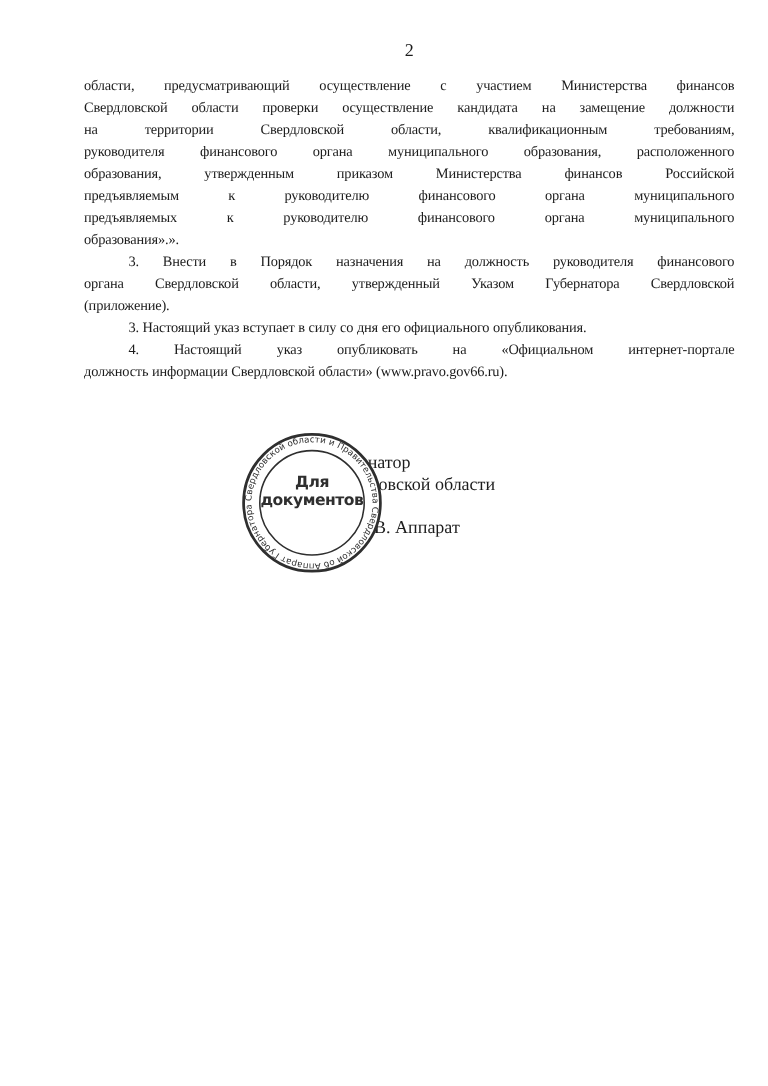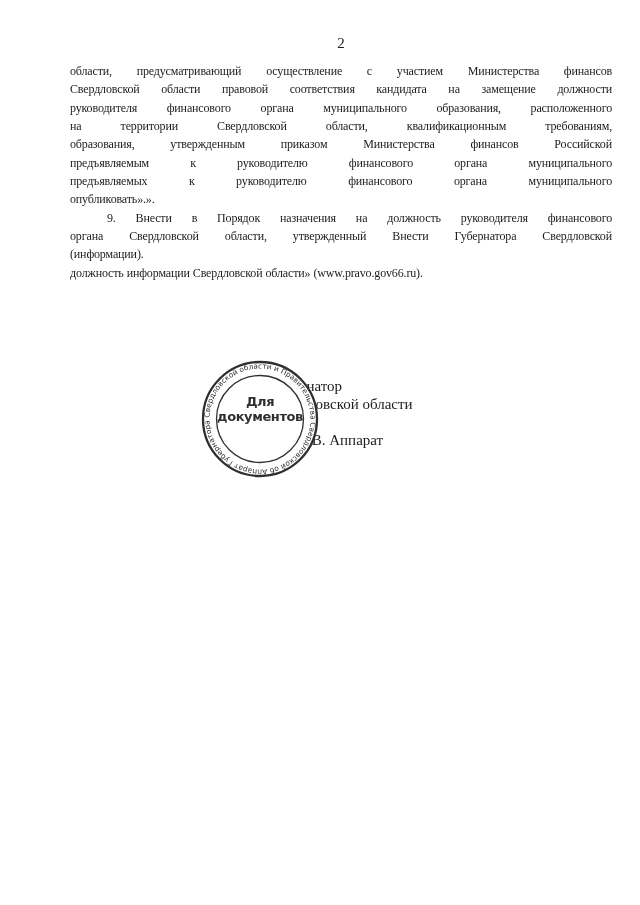--- a/index.html
+++ b/index.html
@@ -79,30 +79,32 @@
 </style>
 </head>
 <body>
 
 <div class="page">
 
   <div class="page-number">2</div>
 
   <div class="body-text">
     <div class="line j">области, предусматривающий осуществление с участием Министерства финансов</div>
-    <div class="line j">Свердловской области правовой соответствия кандидата на замещение должности</div>
+    <div class="line j">Свердловской области проверки осуществление кандидата на замещение должности</div>
+    <div class="line j">на&nbsp;территории Свердловской области, квалификационным требованиям,</div>
     <div class="line j">руководителя финансового органа муниципального образования, расположенного</div>
-    <div class="line j">на&nbsp;территории Свердловской области, квалификационным требованиям,</div>
     <div class="line j">образования, утвержденным приказом Министерства финансов Российской</div>
     <div class="line j">предъявляемым к руководителю финансового органа муниципального</div>
     <div class="line j">предъявляемых к руководителю финансового органа муниципального</div>
-    <div class="line">опубликовать».».</div>
-    <div class="line j ind">9. Внести в Порядок назначения на должность руководителя финансового</div>
-    <div class="line j">органа Свердловской области, утвержденный Внести Губернатора Свердловской</div>
-    <div class="line">(информации).</div>
+    <div class="line">образования».».</div>
+    <div class="line j ind">3. Внести в Порядок назначения на должность руководителя финансового</div>
+    <div class="line j">органа Свердловской области, утвержденный Указом Губернатора Свердловской</div>
+    <div class="line">(приложение).</div>
+    <div class="line ind">3. Настоящий указ вступает в силу со дня его официального опубликования.</div>
+    <div class="line j ind">4. Настоящий указ опубликовать на «Официальном интернет-портале</div>
     <div class="line">должность информации Свердловской области» (www.pravo.gov66.ru).</div>
   </div>
 
   <div class="signature">
     <div class="sig-title">
       <div>Губернатор</div>
       <div>Свердловской области</div>
     </div>
     <div class="sig-name">Е.В. Аппарат</div>
   </div>

